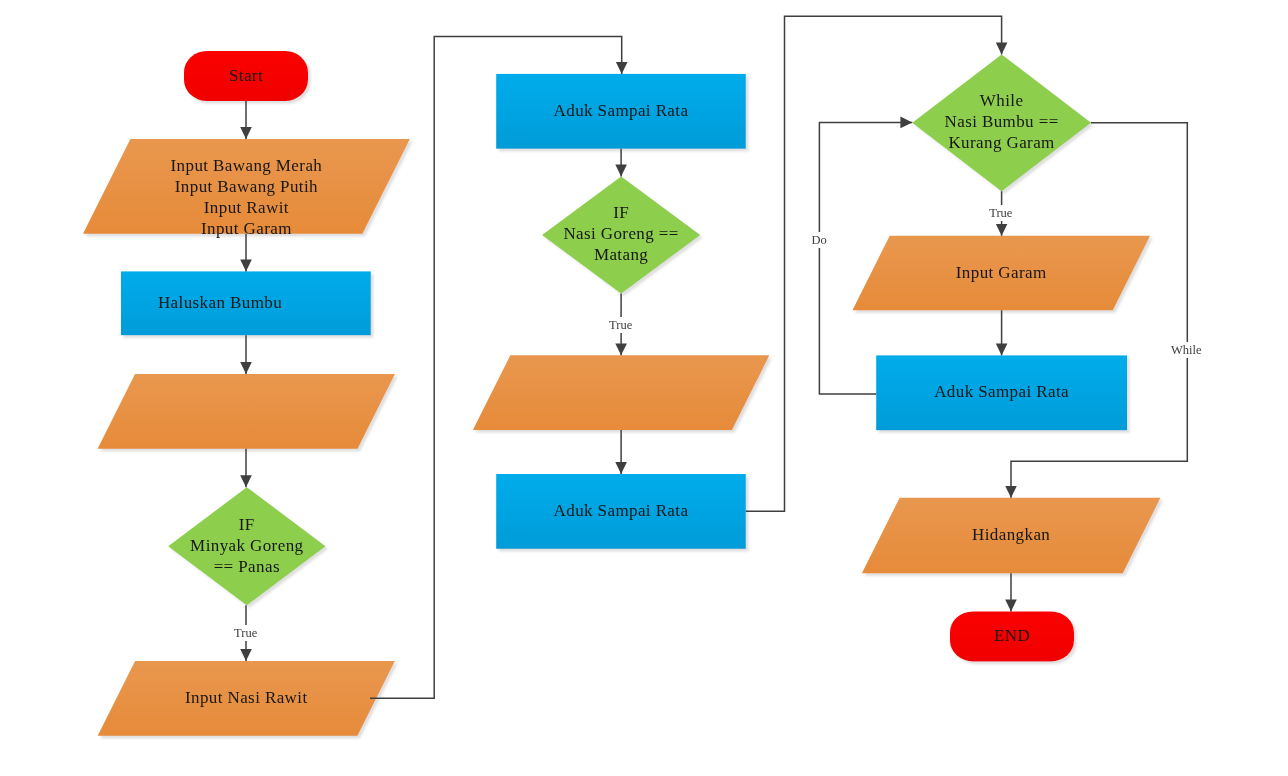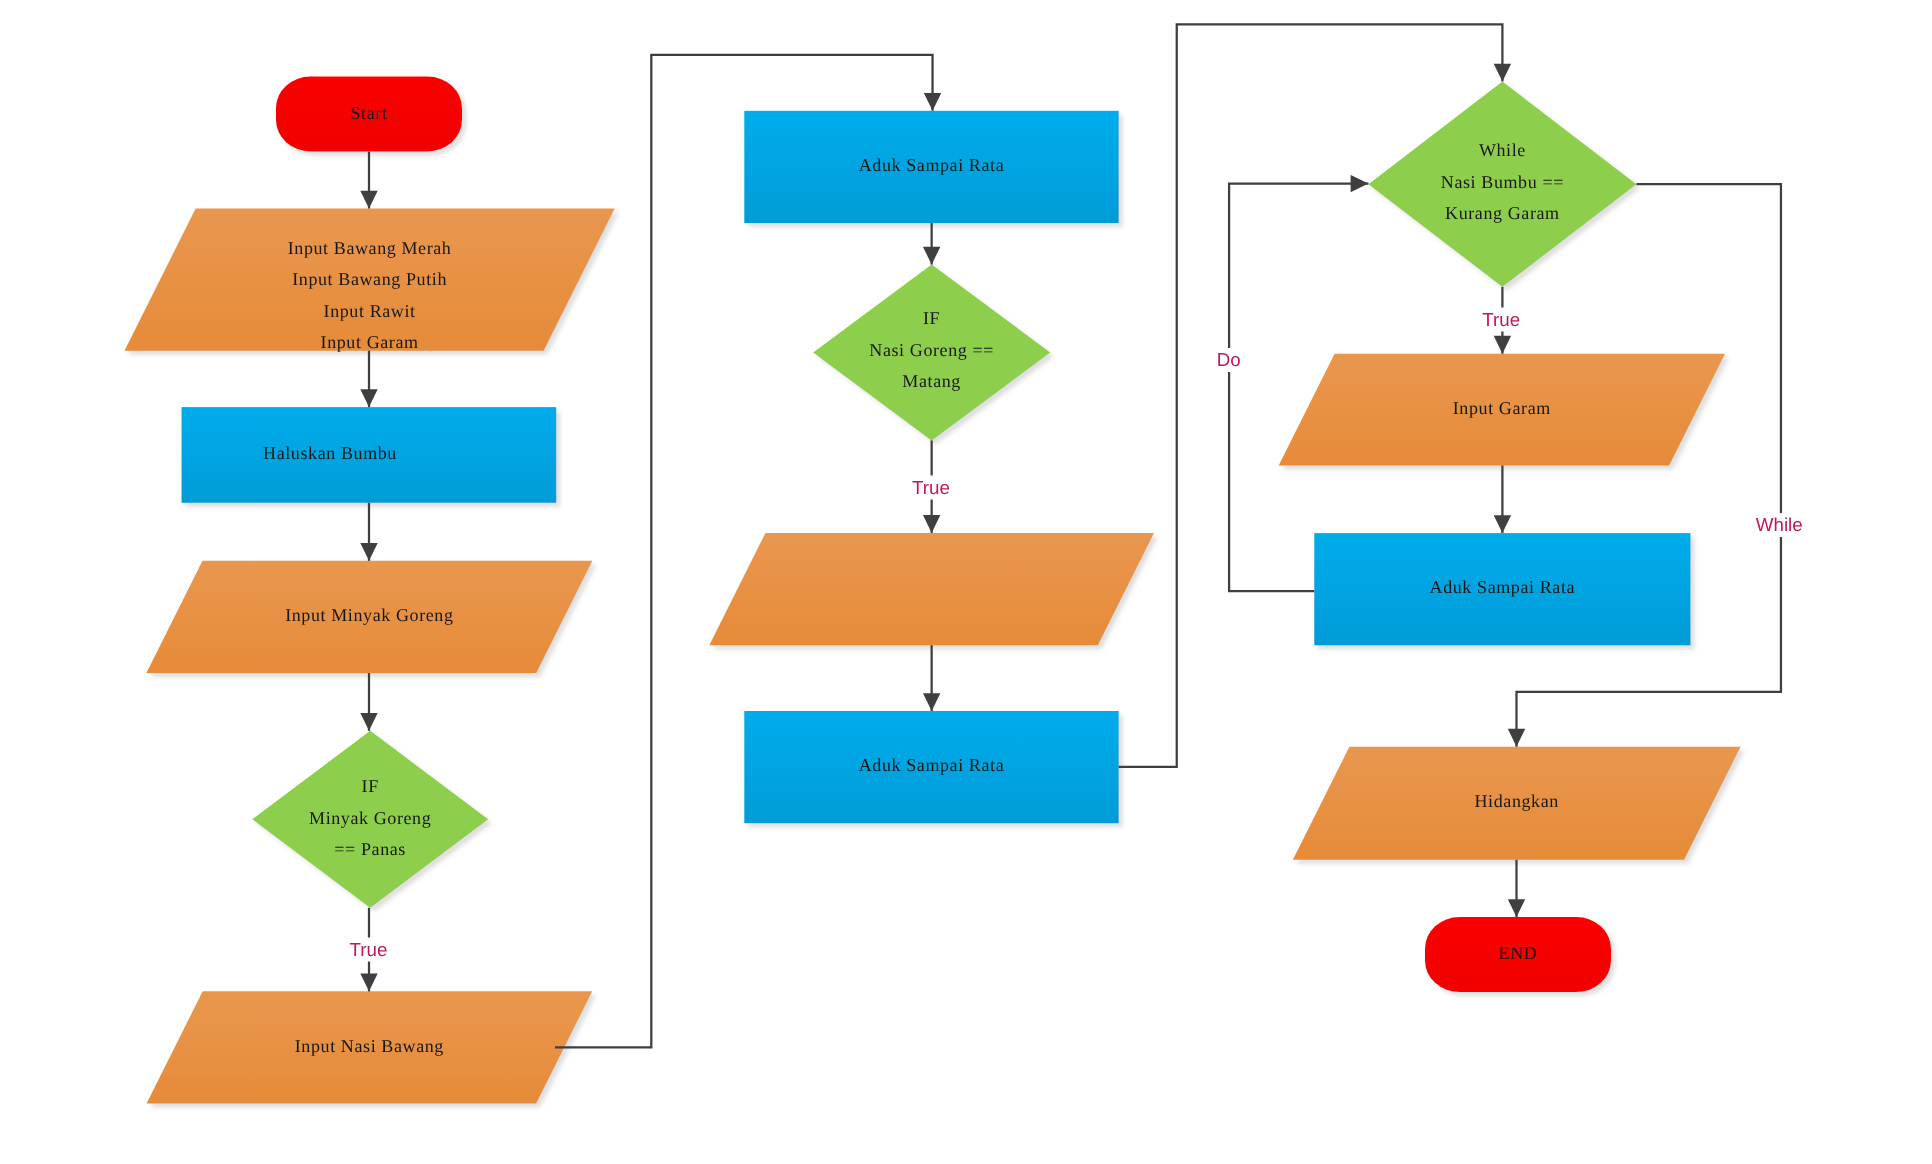--- a/index.html
+++ b/index.html
@@ -1,25 +1,25 @@
 <!DOCTYPE html>
 <html><head>
 <meta charset="utf-8">
 <title>Flowchart</title>
 <style>
   html,body{margin:0;padding:0;background:#fff;-webkit-font-smoothing:antialiased;}
   body{width:1288px;height:776px;overflow:hidden;font-family:"Liberation Serif",serif;}
   #canvas{position:relative;width:1288px;height:776px;background:#fff;}
   #shapes{position:absolute;left:0;top:0;}
   .nodelabel{position:absolute;display:flex;align-items:center;justify-content:center;
-    text-align:center;color:#171717;font-family:"Liberation Serif",serif;font-size:12px;
+    text-align:center;color:#171717;font-family:"Liberation Serif",serif;font-size:17px;
     letter-spacing:0.4px;line-height:21px;white-space:pre-line;}
   .nodelabel > span{display:block;transform:translateY(-1px);opacity:0.999;}
-  .edgelabel{position:absolute;font-family:Liberation Sans, sans-serif;font-size:12.5px;
-    color:#be185d;white-space:nowrap;transform:translate(-50%,-50%);background:#fff;
+  .edgelabel{position:absolute;font-family:Liberation Serif, serif;font-size:12.5px;
+    color:#404040;white-space:nowrap;transform:translate(-50%,-50%);background:#fff;
     padding:2px 2px;line-height:12px;opacity:0.999;}
 </style>
 </head>
 <body>
 
 <div id="canvas">
 <svg id="shapes" width="1288" height="776" viewBox="0 0 1288 776">
   <defs>
     <linearGradient id="gradRed" x1="0" y1="0" x2="0" y2="1">
       <stop offset="0" stop-color="#FB0600"></stop>
@@ -78,25 +78,24 @@
     <path d="M 1090.9 122.8 L 1187.3 122.8 L 1187.3 461.2 L 1011 461.2 L 1011 497.8" marker-end="url(#arw)"></path>
     <path d="M 1011 573.2 L 1011 611.4" marker-end="url(#arw)"></path>
   </g>
 </svg>
 <div class="nodelabel" style="left:184px;top:51px;width:124px;height:50px"><span>Start</span></div>
 <div class="nodelabel" style="left:83px;top:139px;width:326.8px;height:117px"><span>Input Bawang Merah
 Input Bawang Putih
 Input Rawit
 Input Garam</span></div>
 <div class="nodelabel" style="left:121px;top:271.4px;width:198px;height:63.8px"><span>Haluskan Bumbu</span></div>
-<div class="nodelabel" style="left:97.6px;top:373.9px;width:297.3px;height:74.8px"><span>Input Minyak Goreng</span></div>
 <div class="nodelabel" style="left:168.2px;top:487.2px;width:157.2px;height:118px"><span>IF
 Minyak Goreng
 == Panas</span></div>
-<div class="nodelabel" style="left:97.7px;top:660.9px;width:297.1px;height:74.8px"><span>Input Nasi Bawang</span></div>
+<div class="nodelabel" style="left:97.7px;top:660.9px;width:297.1px;height:74.8px"><span>Input Nasi Rawit</span></div>
 <div class="nodelabel" style="left:496.2px;top:73.9px;width:249.6px;height:74.8px"><span>Aduk Sampai Rata</span></div>
 <div class="nodelabel" style="left:542.1px;top:176.4px;width:158px;height:117.2px"><span>IF
 Nasi Goreng ==
 Matang</span></div>
 <div class="nodelabel" style="left:496.2px;top:474px;width:249.6px;height:74.8px"><span>Aduk Sampai Rata</span></div>
 <div class="nodelabel" style="left:912.3px;top:54.4px;width:178.6px;height:136.8px"><span>While
 Nasi Bumbu ==
 Kurang Garam</span></div>
 <div class="nodelabel" style="left:852.45px;top:235.8px;width:297.55px;height:74.5px"><span>Input Garam</span></div>
 <div class="nodelabel" style="left:876.2px;top:355.4px;width:250.8px;height:74.8px"><span>Aduk Sampai Rata</span></div>

